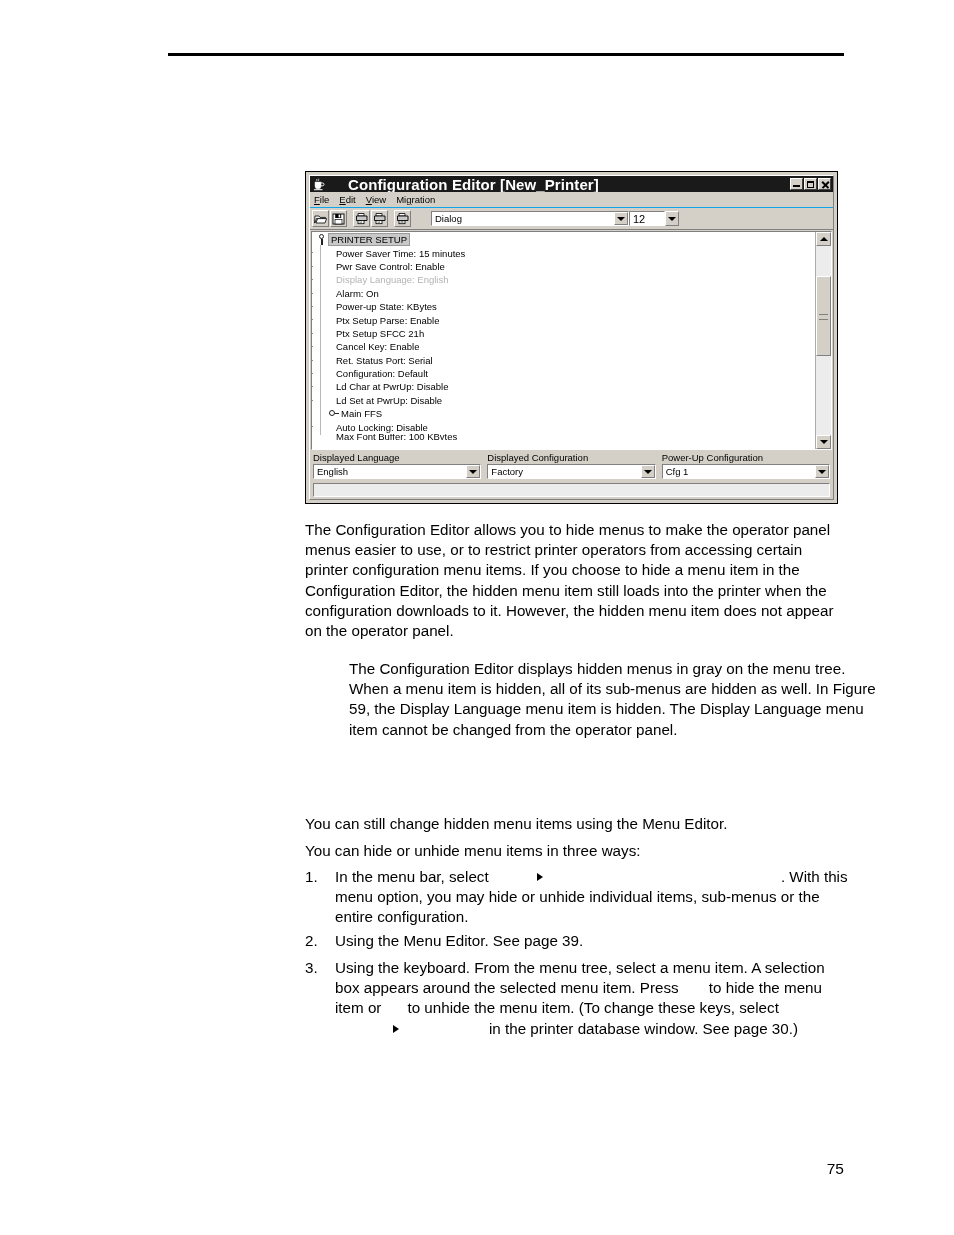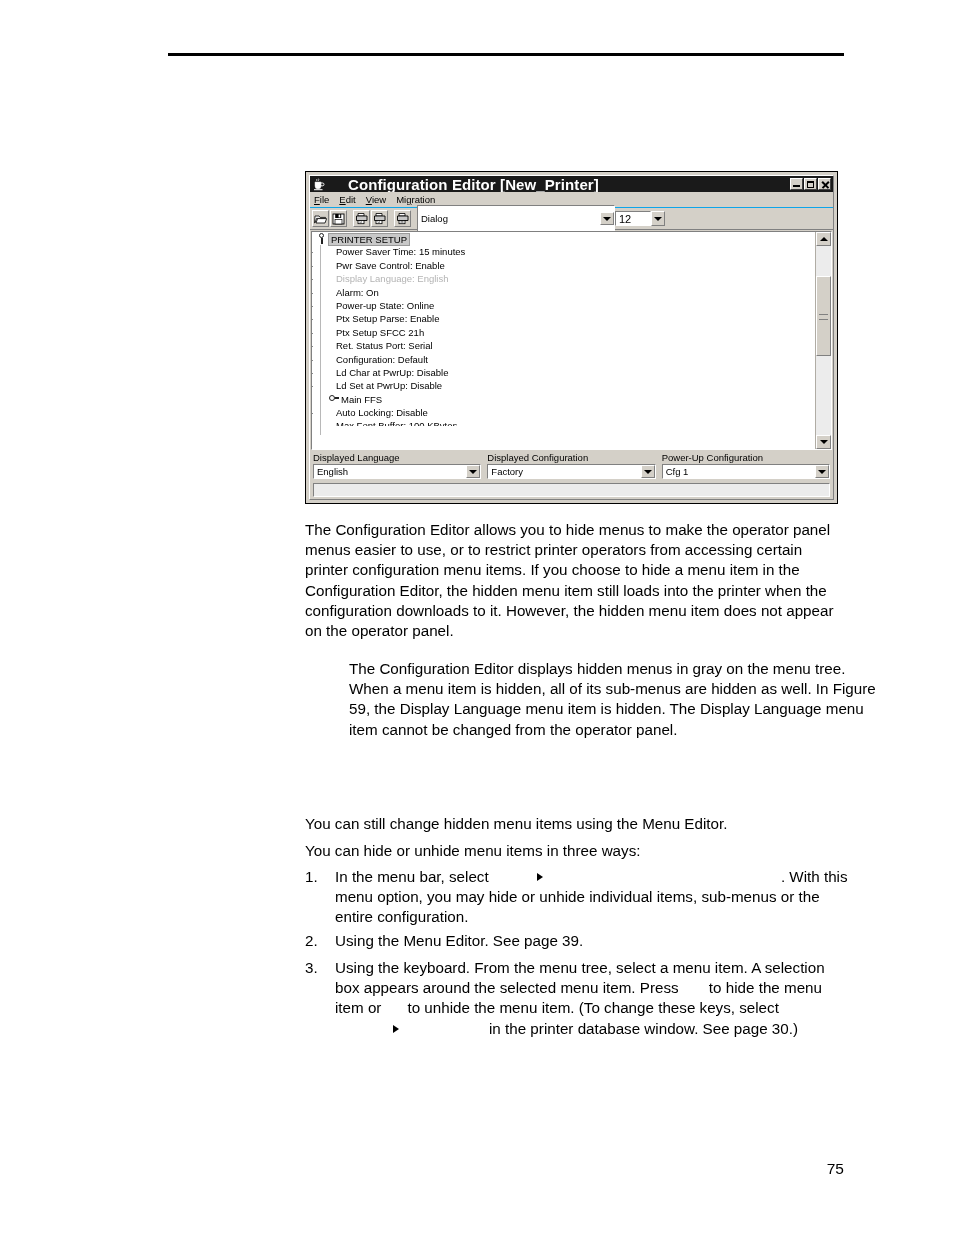--- a/index.html
+++ b/index.html
@@ -159,23 +159,23 @@
     border-right: 1px solid #808080;
     border-bottom: 1px solid #808080;
     box-sizing: border-box;
     position: relative;
     display: flex;
     align-items: center;
     justify-content: center;
   }
   .tool-gap { width: 5px; height: 1px; }
   .font-combo {
-    height: 27px;
+    height: 15px;
     width: 198px;
-    margin-left: 5px;
+    margin-left: 19px;
     background: #ffffff;
     border-top: 1px solid #808080;
     border-left: 1px solid #808080;
     border-right: 1px solid #ffffff;
     border-bottom: 1px solid #ffffff;
     box-sizing: border-box;
     display: flex;
     align-items: center;
     position: relative;
   }
@@ -241,21 +241,21 @@
   }
   .tree {
     flex: 1 1 auto;
     position: relative;
     overflow: hidden;
     padding: 1px 0 0 2px;
   }
   .node {
     height: 13.4px;
     display: flex;
-    align-items: flex-start;
+    align-items: center;
     position: relative;
     white-space: nowrap;
     font-size: 9.5px;
   }
   .node .label {
     line-height: 11px;
   }
   .node.root { padding-left: 1px; }
   .node.root .label {
     background: #c8c8c8;
@@ -530,29 +530,33 @@
         <div class="node child hidden-item">
           <span class="dash"></span>
           <span class="label">Display Language: English</span>
         </div>
         <div class="node child">
           <span class="dash"></span>
           <span class="label">Alarm: On</span>
         </div>
         <div class="node child">
           <span class="dash"></span>
-          <span class="label">Power-up State: Online</span>
+          <span class="label">Power-up State: KBytes</span>
         </div>
         <div class="node child">
           <span class="dash"></span>
           <span class="label">Ptx Setup Parse: Enable</span>
         </div>
         <div class="node child">
           <span class="dash"></span>
           <span class="label">Ptx Setup SFCC 21h</span>
+        </div>
+        <div class="node child">
+          <span class="dash"></span>
+          <span class="label">Cancel Key: Enable</span>
         </div>
         <div class="node child">
           <span class="dash"></span>
           <span class="label">Ret. Status Port: Serial</span>
         </div>
         <div class="node child">
           <span class="dash"></span>
           <span class="label">Configuration: Default</span>
         </div>
         <div class="node child">

